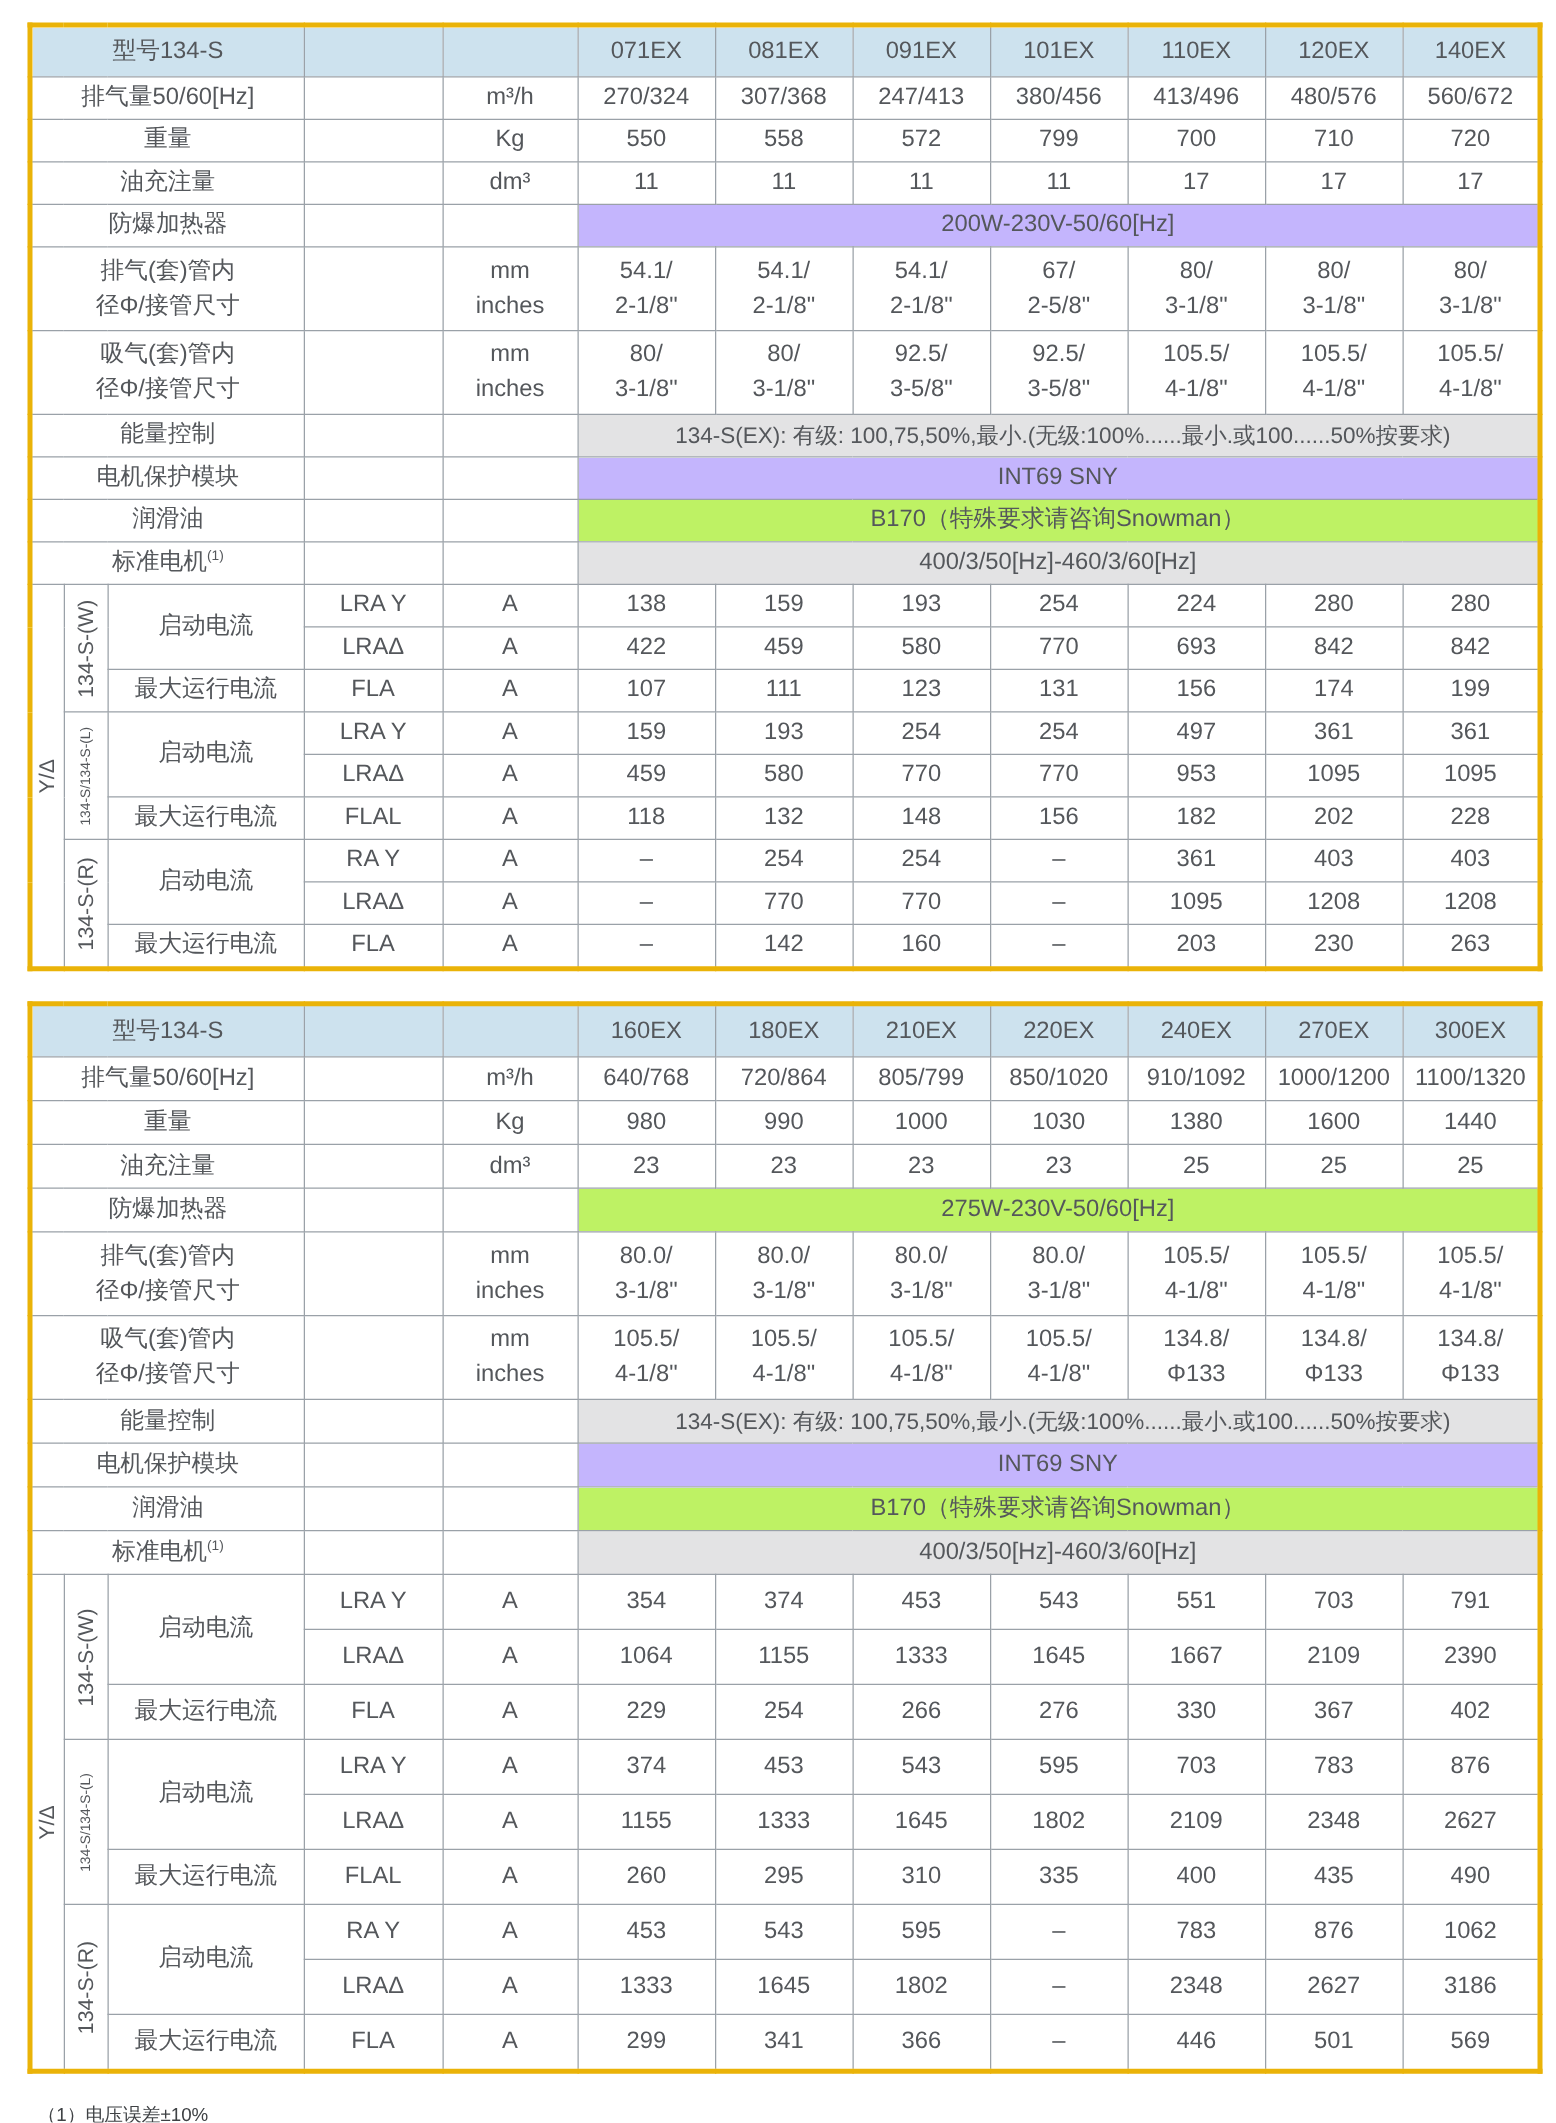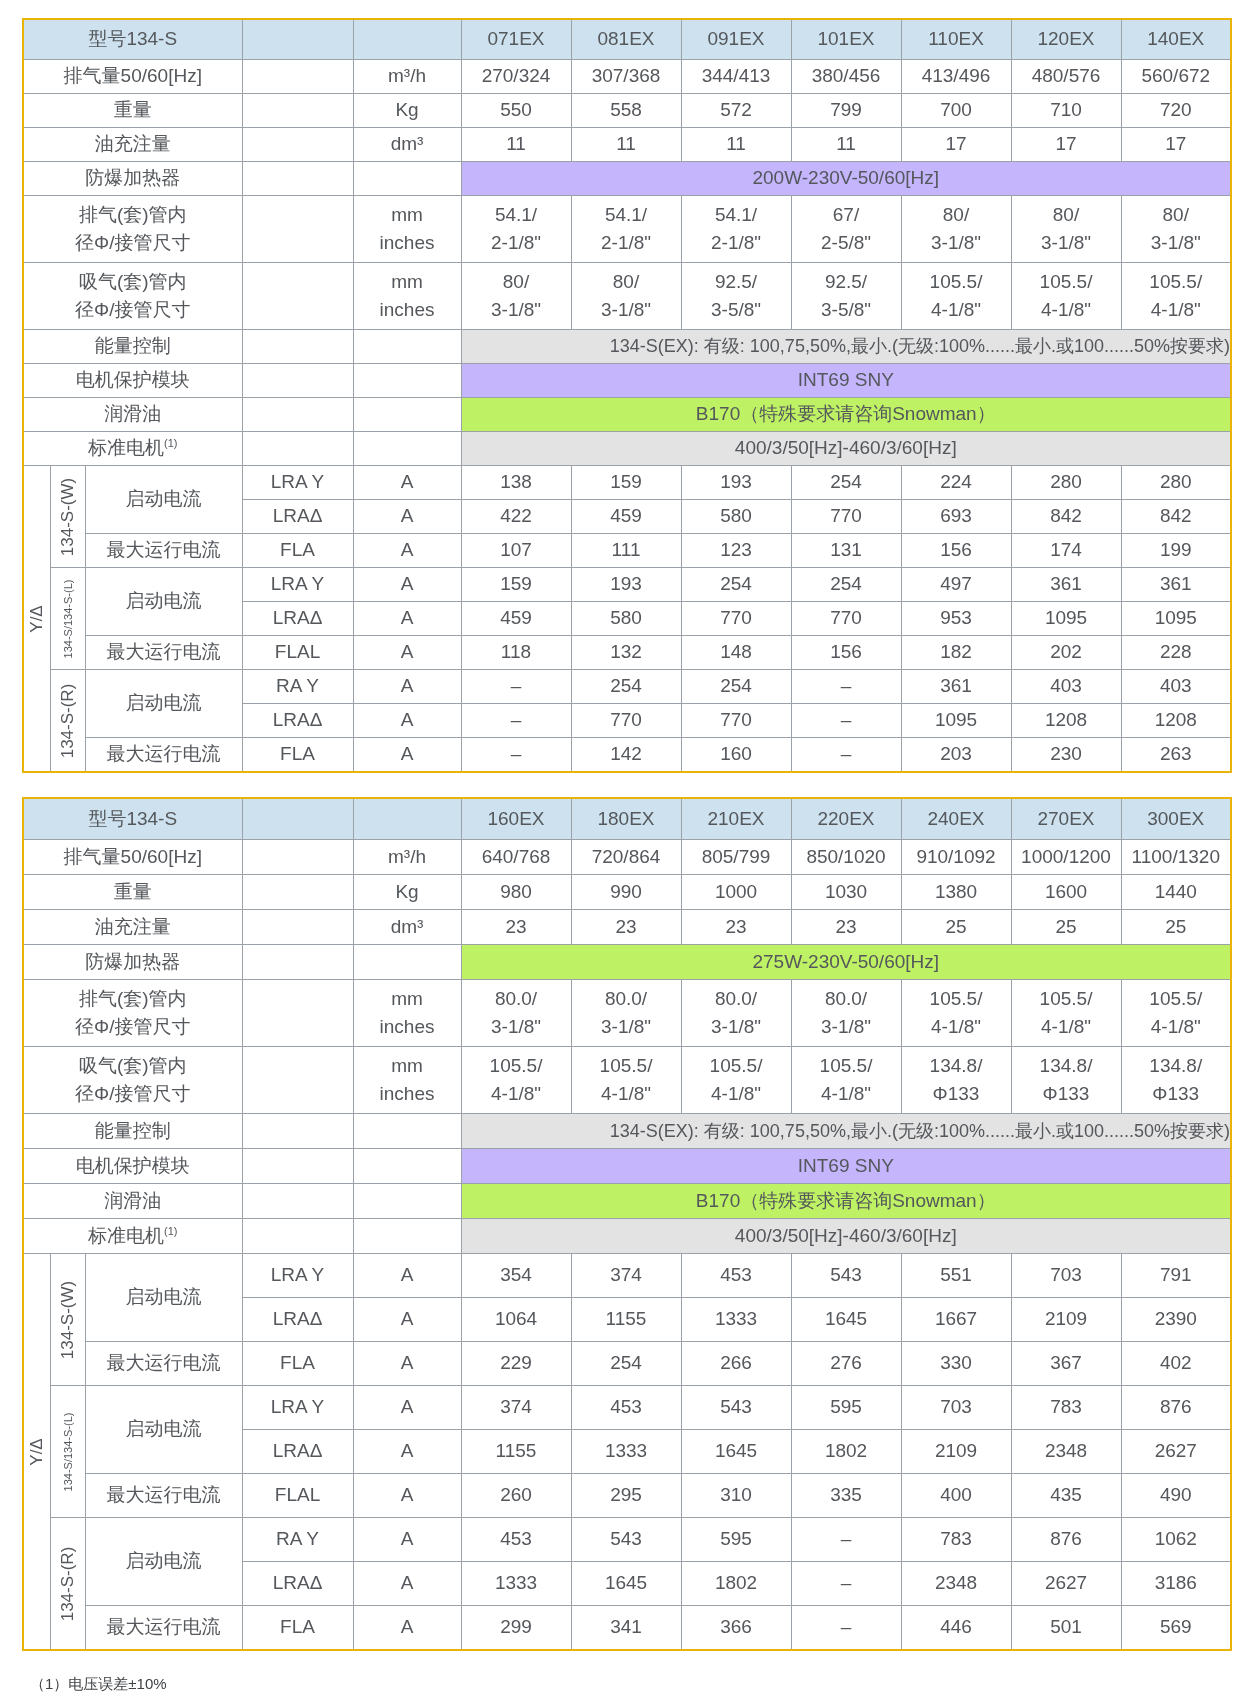--- a/index.html
+++ b/index.html
@@ -7,21 +7,21 @@
     width:1245px;height:1698px;
     font-family:"Liberation Sans","DejaVu Sans",sans-serif;
     color:#54575b;
     position:relative;
   }
   .page{padding:18px 0 0 22px;}
   table.spec{
     border-collapse:collapse;
     table-layout:fixed;
     width:1208px;
-    border:2px solid #eab308;
+    border:4px solid #eab308;
     margin-bottom:24px;
   }
   table.spec td{
     border:1px solid #9aa1a8;
     text-align:center;
     vertical-align:middle;
     padding:0;
     overflow:hidden;
     font-size:19px;
     color:#54575b;
@@ -40,21 +40,21 @@
   .bg-blue{background:#c4b5fd;}
   .bg-gray{background:#e3e3e4;}
   .bg-white{background:#bef264;}
   .r-header td{border-bottom:2px solid #7f878e;}
   
   .lab{font-size:18px;}
   .unit{font-size:18px;margin-top:35px;}
   .num{font-size:19px;}
   .code{font-size:19px;}
   .merged{font-size:19px;}
-  .merged.left{text-align:right;}
+  .merged.left{text-align:center;}
   .merged.left > span{white-space:nowrap;font-size:18px;padding-left:8px;display:inline-block;}
   sup{font-size:11px;vertical-align:super;line-height:0;}
   
   .rot{position:relative;}
   .rot > span{
     position:absolute;left:50%;top:50%;
     transform:translate(-50%,-50%) rotate(-90deg);
     white-space:nowrap !important;
     font-size:17px;
   }
@@ -96,21 +96,21 @@
           <td class="bg-head num"><span>110EX</span></td>
           <td class="bg-head num"><span>120EX</span></td>
           <td class="bg-head num"><span>140EX</span></td>
         </tr>
         <tr class="r-spec">
           <td class="lab" colspan="3"><span>排气量50/60[Hz]</span></td>
           <td></td>
           <td class="unit"><span>m³/h</span></td>
           <td class="num"><span>270/324</span></td>
           <td class="num"><span>307/368</span></td>
-          <td class="num"><span>344/413</span></td>
+          <td class="num"><span>247/413</span></td>
           <td class="num"><span>380/456</span></td>
           <td class="num"><span>413/496</span></td>
           <td class="num"><span>480/576</span></td>
           <td class="num"><span>560/672</span></td>
         </tr>
         <tr class="r-spec">
           <td class="lab" colspan="3"><span>重量</span></td>
           <td></td>
           <td class="unit"><span>Kg</span></td>
           <td class="num"><span>550</span></td>

